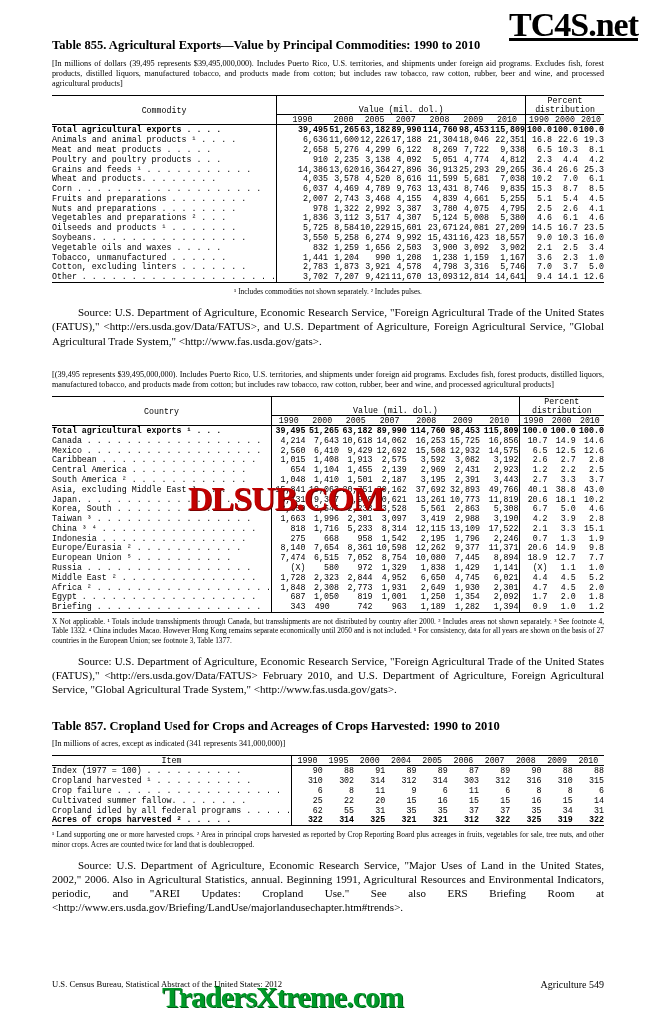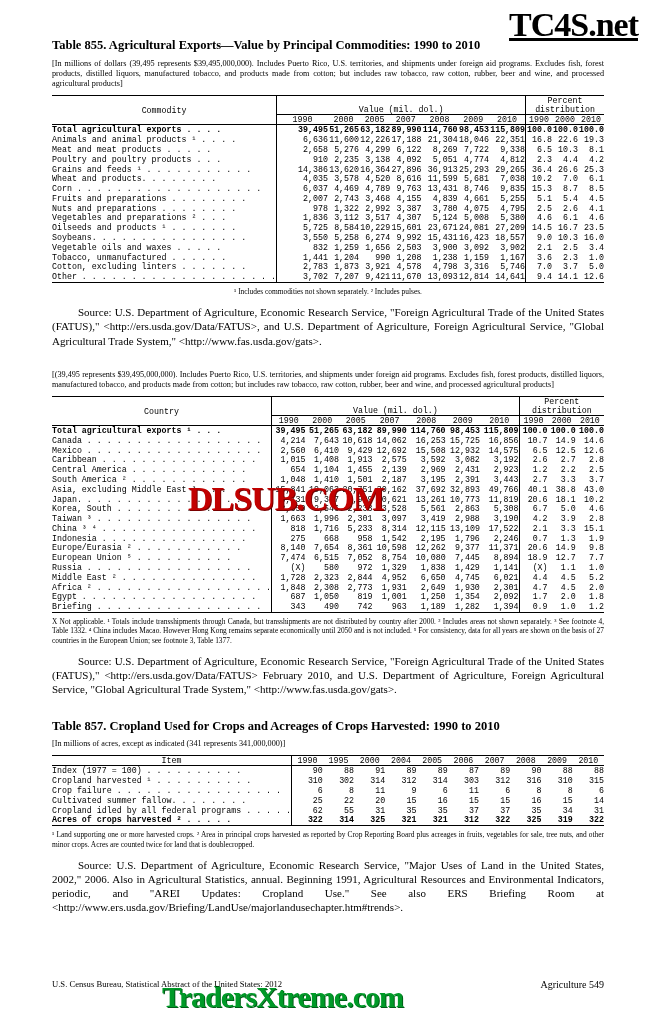--- a/index.html
+++ b/index.html
@@ -562,21 +562,21 @@
               <td class="num">1,250</td>
               <td class="num">1,354</td>
               <td class="num">2,092</td>
               <td class="pct vline">1.7</td>
               <td class="pct">2.0</td>
               <td class="pct">1.8</td>
             </tr>
             <tr class="row">
               <td class="lbl" style="border-bottom: 1px solid rgb(0, 0, 0);">Briefing . . . . . . . . . . . . . . . . .</td>
               <td class="num vline" style="border-bottom: 1px solid rgb(0, 0, 0);">343</td>
-              <td class="num" style="border-bottom: 1px solid rgb(0, 0, 0);">490</td>
+              <td class="num" style="border-bottom: 1px solid rgb(0, 0, 0); text-align: center;">490</td>
               <td class="num" style="border-bottom: 1px solid rgb(0, 0, 0);">742</td>
               <td class="num" style="border-bottom: 1px solid rgb(0, 0, 0);">963</td>
               <td class="num" style="border-bottom: 1px solid rgb(0, 0, 0);">1,189</td>
               <td class="num" style="border-bottom: 1px solid rgb(0, 0, 0);">1,282</td>
               <td class="num" style="border-bottom: 1px solid rgb(0, 0, 0);">1,394</td>
               <td class="pct vline" style="border-bottom: 1px solid rgb(0, 0, 0);">0.9</td>
               <td class="pct" style="border-bottom: 1px solid rgb(0, 0, 0);">1.0</td>
               <td class="pct" style="border-bottom: 1px solid rgb(0, 0, 0);">1.2</td>
             </tr>
           </tbody>

